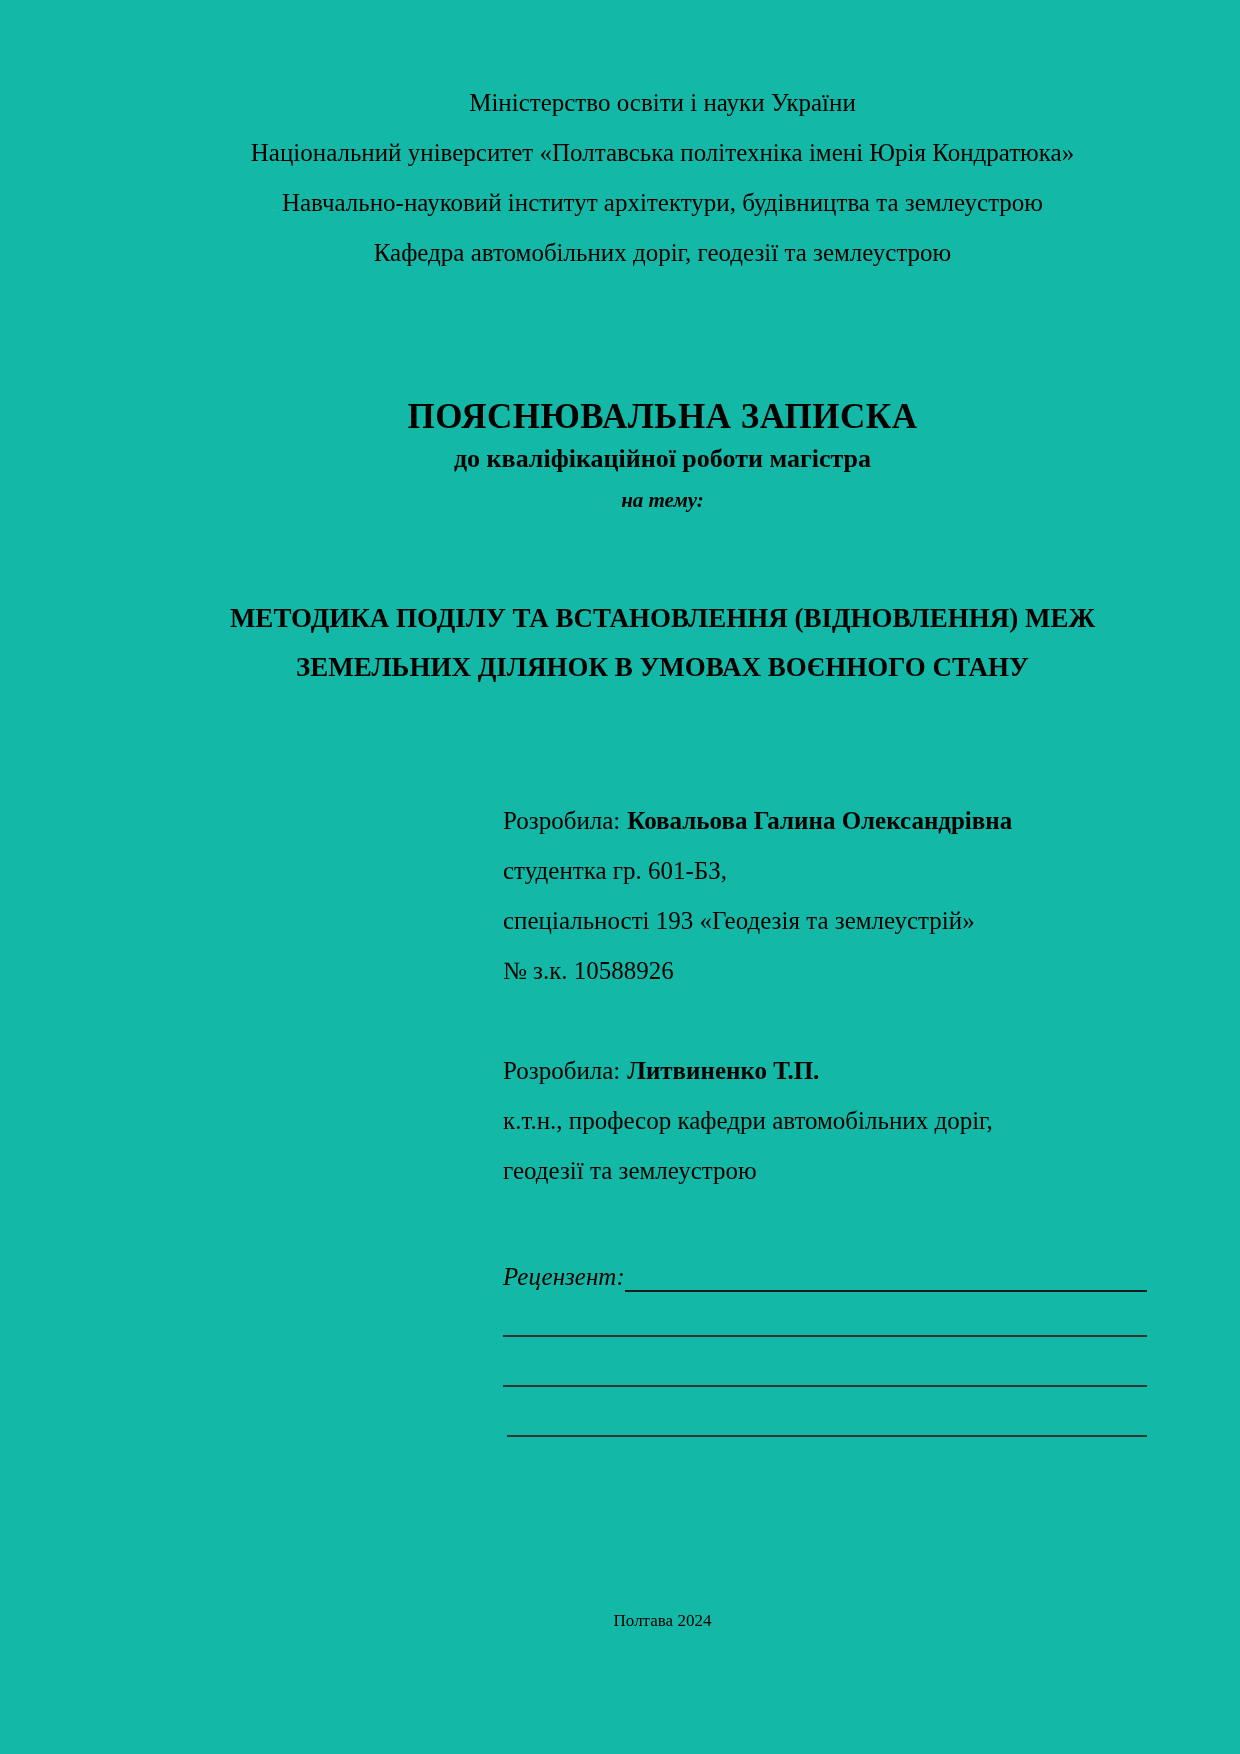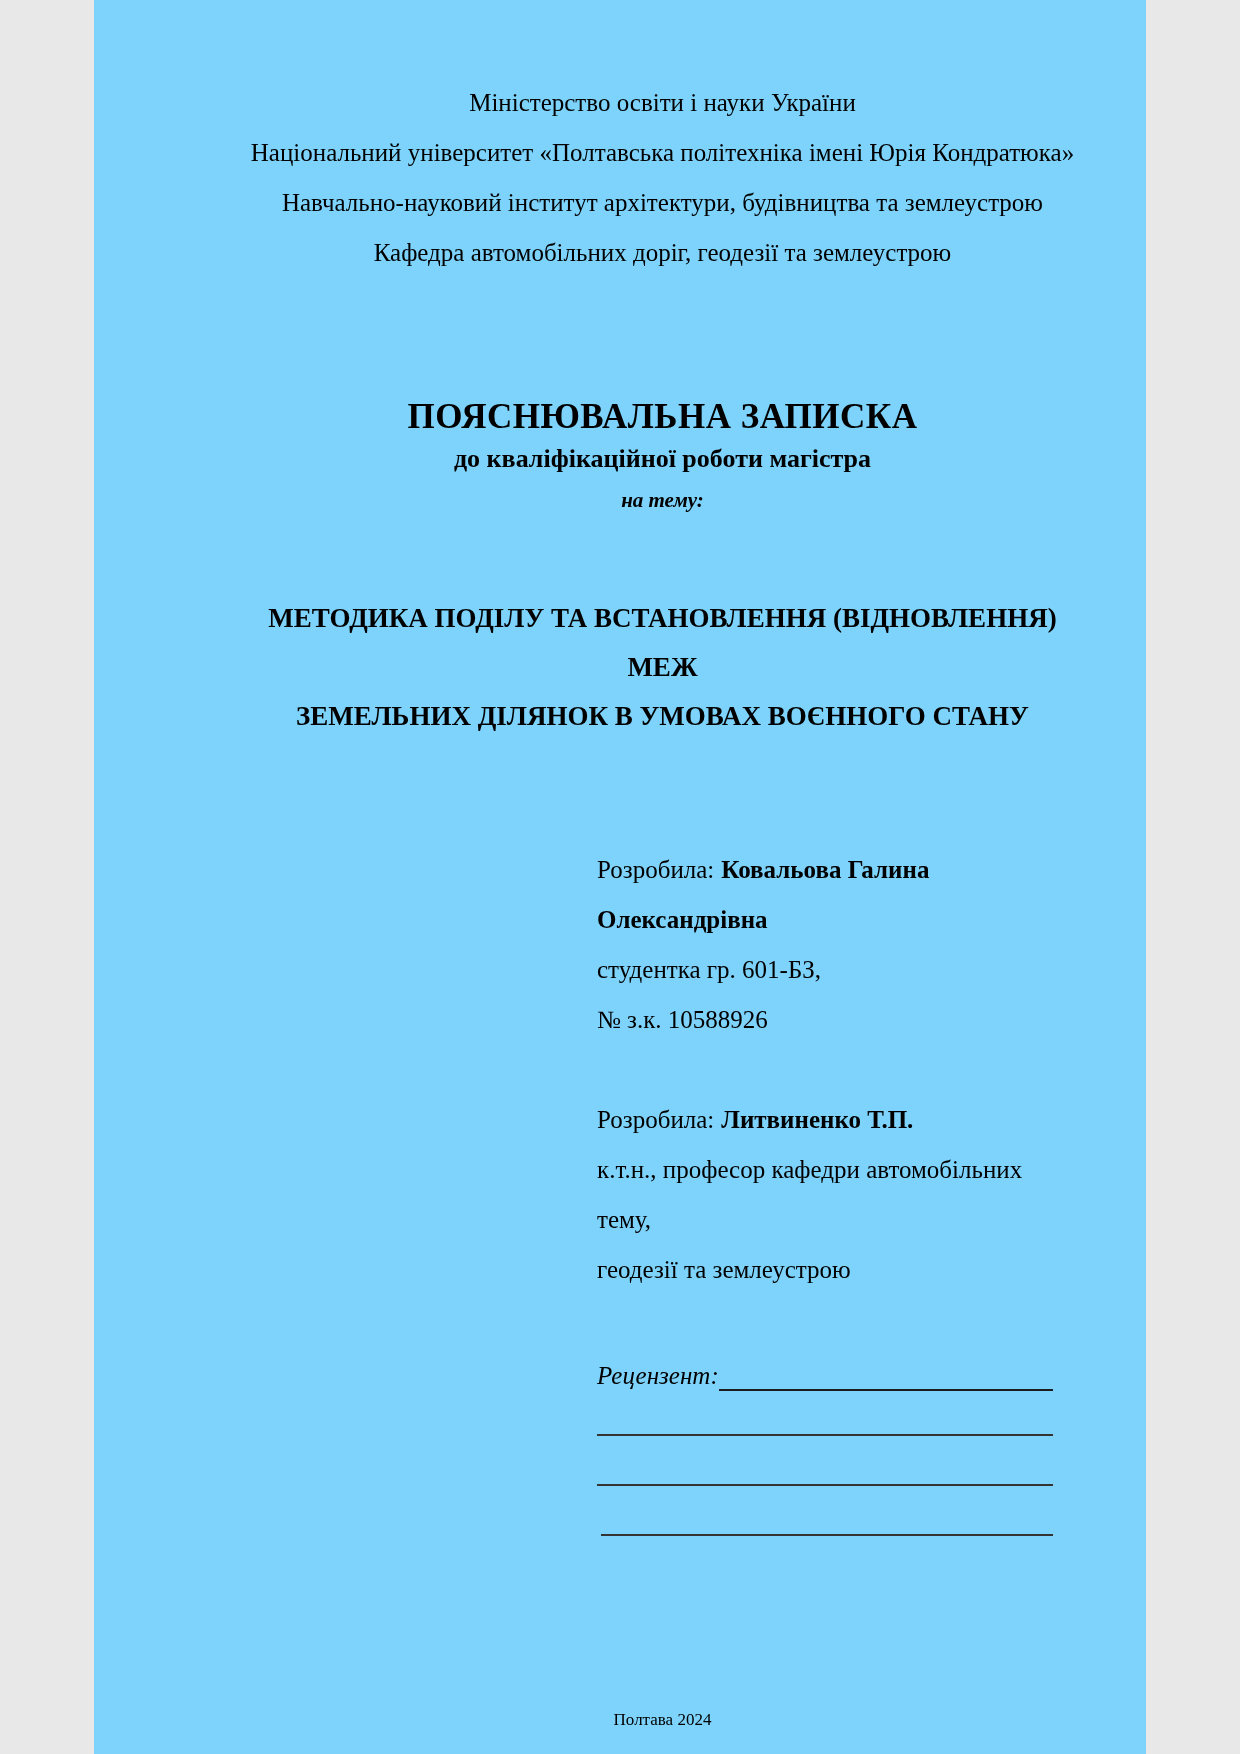--- a/index.html
+++ b/index.html
@@ -1,21 +1,21 @@
 <!DOCTYPE html>
 <html><head>
 <meta charset="utf-8">
 <style>
   html, body { margin: 0; padding: 0; background: #e8e8e8; }
   .page {
     position: relative;
-    width: 1052px;
+    width: 1240px;
     height: 1754px;
     margin: 0 auto;
-    background: #7dd3fc;
+    background: #14b8a6;
     color: #000;
     font-family: "Liberation Serif", "DejaVu Serif", serif;
     overflow: hidden;
   }
   .center-zone {
     padding-left: 140px;
     padding-right: 55px;
     text-align: center;
   }
   .header-block { padding-top: 78px; }
@@ -90,26 +90,27 @@
       <div>ЗЕМЕЛЬНИХ ДІЛЯНОК В УМОВАХ ВОЄННОГО СТАНУ</div>
     </div>
 
   </div>
 
   <div class="indent-zone">
 
     <div class="author-block">
       <div><span>Розробила:</span><span class="name">Ковальова Галина Олександрівна</span></div>
       <div>студентка гр. 601-БЗ,</div>
+      <div>спеціальності 193 «Геодезія та землеустрій»</div>
       <div>№ з.к. 10588926</div>
     </div>
 
     <div class="supervisor-block">
       <div><span>Розробила:</span><span class="name">Литвиненко Т.П.</span></div>
-      <div>к.т.н., професор кафедри автомобільних тему,</div>
+      <div>к.т.н., професор кафедри автомобільних доріг,</div>
       <div>геодезії та землеустрою</div>
     </div>
 
     <div class="reviewer-block">
       <div class="sign-row">
         <span>Рецензент:</span>
         <span class="sign-fill"></span>
       </div>
       <div class="blank-row">
           <div class="blank-fill"></div>

